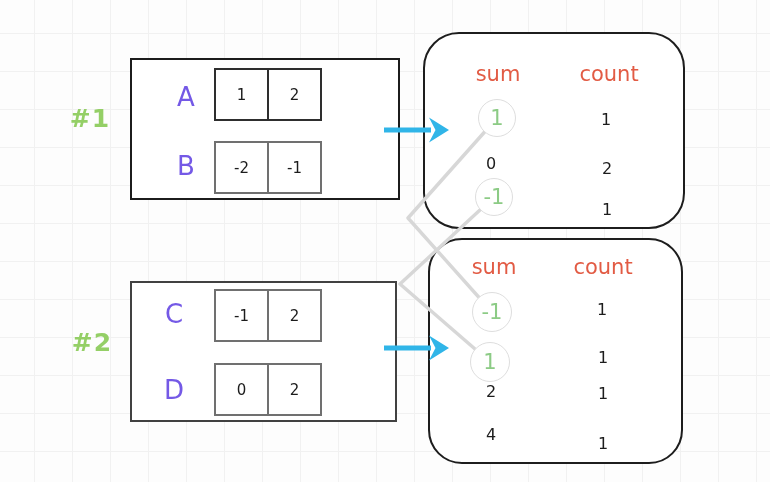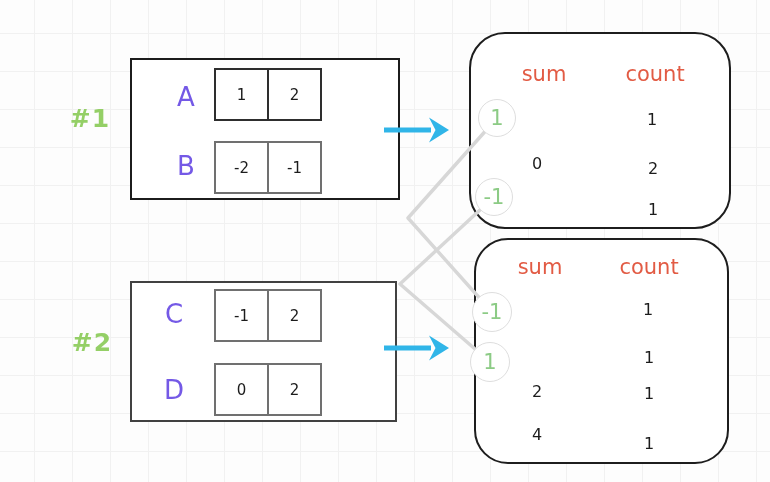--- a/index.html
+++ b/index.html
@@ -27,21 +27,21 @@
   .cellrow{position:absolute;display:flex;background:#fff;}
   .cellrow.dark{border:2px solid #2e2e2e;}
   .cellrow.gray{border:2px solid #707070;}
   .cell{
     width:51px;height:49px;display:flex;align-items:center;justify-content:center;
     font-size:15px;color:#1c1c1c;
   }
   .cellrow.dark .cell + .cell{border-left:2px solid #2e2e2e;}
   .cellrow.gray .cell + .cell{border-left:2px solid #707070;}
   .rtable{
-    position:absolute;background:#fff;border:2px solid #1d1d1d;z-index:1;margin-left:46px;
+    position:absolute;background:#fff;border:2px solid #1d1d1d;z-index:1;
   }
   .rt1{border-radius:36px;}
   .rt2{border-radius:34px;}
   .hdr{
     position:absolute;font-size:21px;color:#e25b44;transform:translate(-50%,-50%);
   }
   .val{
     position:absolute;font-size:16px;color:#1c1c1c;transform:translate(-50%,-50%);
   }
   .overlay{position:absolute;left:0;top:0;z-index:5;pointer-events:none;}

